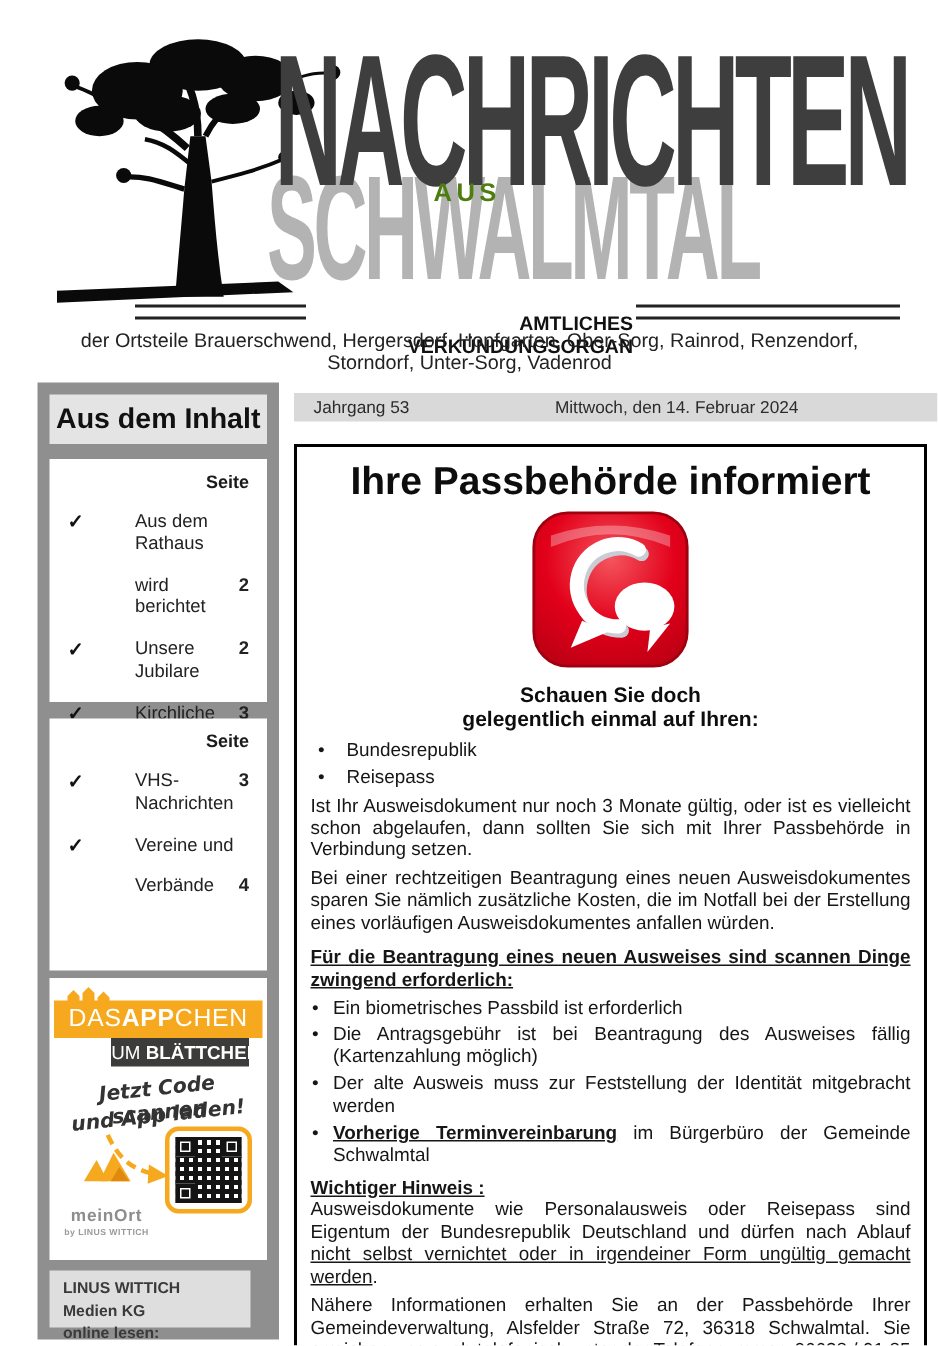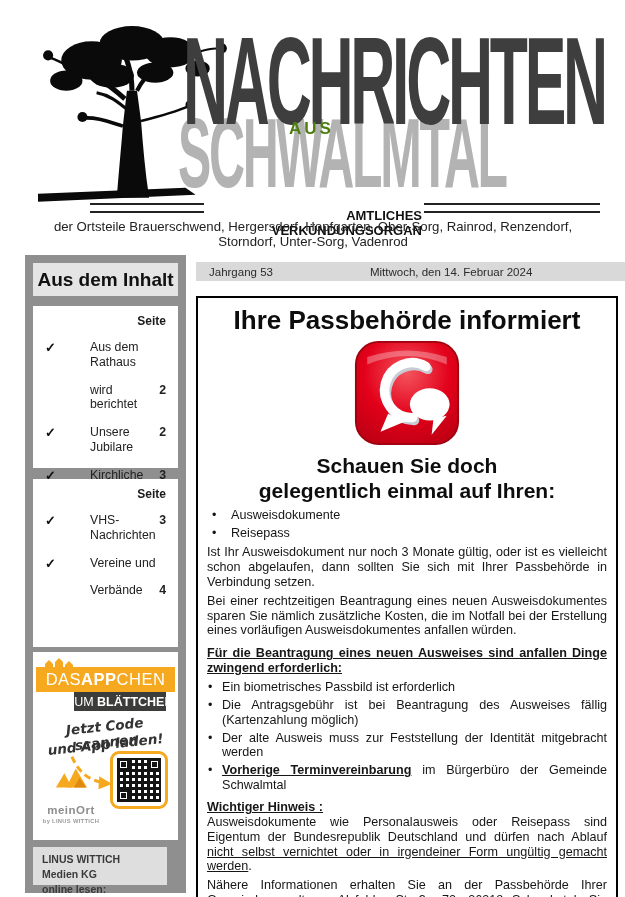--- a/index.html
+++ b/index.html
@@ -72,21 +72,21 @@
 
   .sb-footer{position:absolute;left:8px;top:592px;width:134px;height:38px;background:#dedede;
              box-sizing:border-box;padding:5px 9px;font-size:10.5px;font-weight:bold;
              color:#3a3a3a;line-height:1.45;}
 
   
   .article{position:absolute;left:196px;top:296px;width:422px;min-height:586px;background:#fff;
            border:2px solid #000;box-sizing:border-box;padding:6px 9px 8px 9px;}
   .article h1{margin:2px 0 4px 0;text-align:center;font-size:26px;line-height:1.15;color:#0d0d0d;}
   .icon-wrap{text-align:center;margin:2px 0 4px 0;}
-  .subhead{text-align:center;font-size:21px;font-weight:bold;line-height:1.18;color:#0d0d0d;margin-bottom:5px;}
+  .subhead{text-align:center;font-size:14px;font-weight:bold;line-height:1.18;color:#0d0d0d;margin-bottom:5px;}
   .article p{margin:4px 0;font-size:12.6px;line-height:1.18;text-align:justify;color:#161616;}
   ul.blist{list-style:none;margin:2px 0 4px 0;padding:0;}
   ul.blist li{display:flex;font-size:12.6px;line-height:1.18;margin-bottom:3px;color:#161616;}
   ul.blist .b{flex:none;}
   ul.doclist .b{width:24px;padding-left:5px;box-sizing:border-box;}
   ul.reqlist .b{width:15px;padding-left:1px;box-sizing:border-box;}
   ul.blist .t{flex:1;text-align:justify;}
   .reqhead{font-weight:bold;text-decoration:underline;margin-top:8px !important;}
   .bu{font-weight:bold;text-decoration:underline;}
   .hintHead{font-weight:bold;margin-top:7px !important;margin-bottom:0 !important;text-decoration:underline;}
@@ -264,32 +264,32 @@
     </div>
 
     <div class="subhead">
       <div>Schauen Sie doch</div>
       <div>gelegentlich einmal auf Ihren:</div>
     </div>
 
     <ul class="blist doclist">
       <li>
           <span class="b">•</span>
-          <span class="t">Ausweisdokumente</span>
+          <span class="t">Bundesrepublik</span>
         </li>
       <li>
           <span class="b">•</span>
           <span class="t">Reisepass</span>
         </li>
     </ul>
 
     <p>Ist Ihr Ausweisdokument nur noch 3 Monate gültig, oder ist es vielleicht schon abgelaufen, dann sollten Sie sich mit Ihrer Passbehörde in Verbindung setzen.</p>
     <p>Bei einer rechtzeitigen Beantragung eines neuen Ausweisdokumentes sparen Sie nämlich zusätzliche Kosten, die im Notfall bei der Erstellung eines vorläufigen Ausweisdokumentes anfallen würden.</p>
 
-    <p class="reqhead">Für die Beantragung eines neuen Ausweises sind anfallen Dinge zwingend erforderlich:</p>
+    <p class="reqhead">Für die Beantragung eines neuen Ausweises sind scannen Dinge zwingend erforderlich:</p>
 
     <ul class="blist reqlist">
       <li>
           <span class="b">•</span>
           <span class="t">Ein biometrisches Passbild ist erforderlich</span>
         </li>
       <li>
           <span class="b">•</span>
           <span class="t">Die Antragsgebühr ist bei Beantragung des Ausweises fällig (Kartenzahlung möglich)</span>
         </li>

